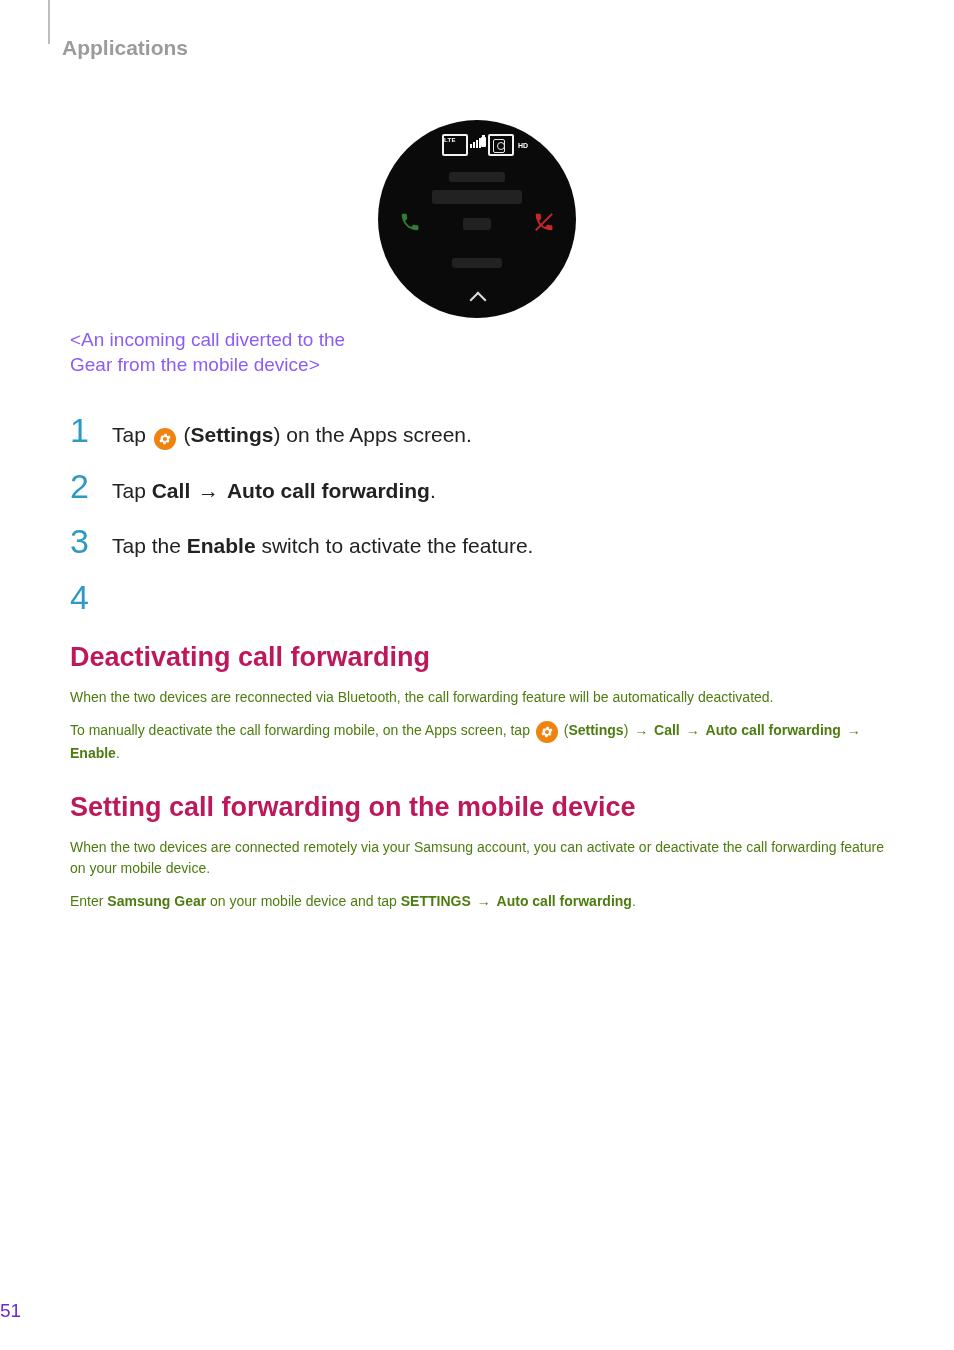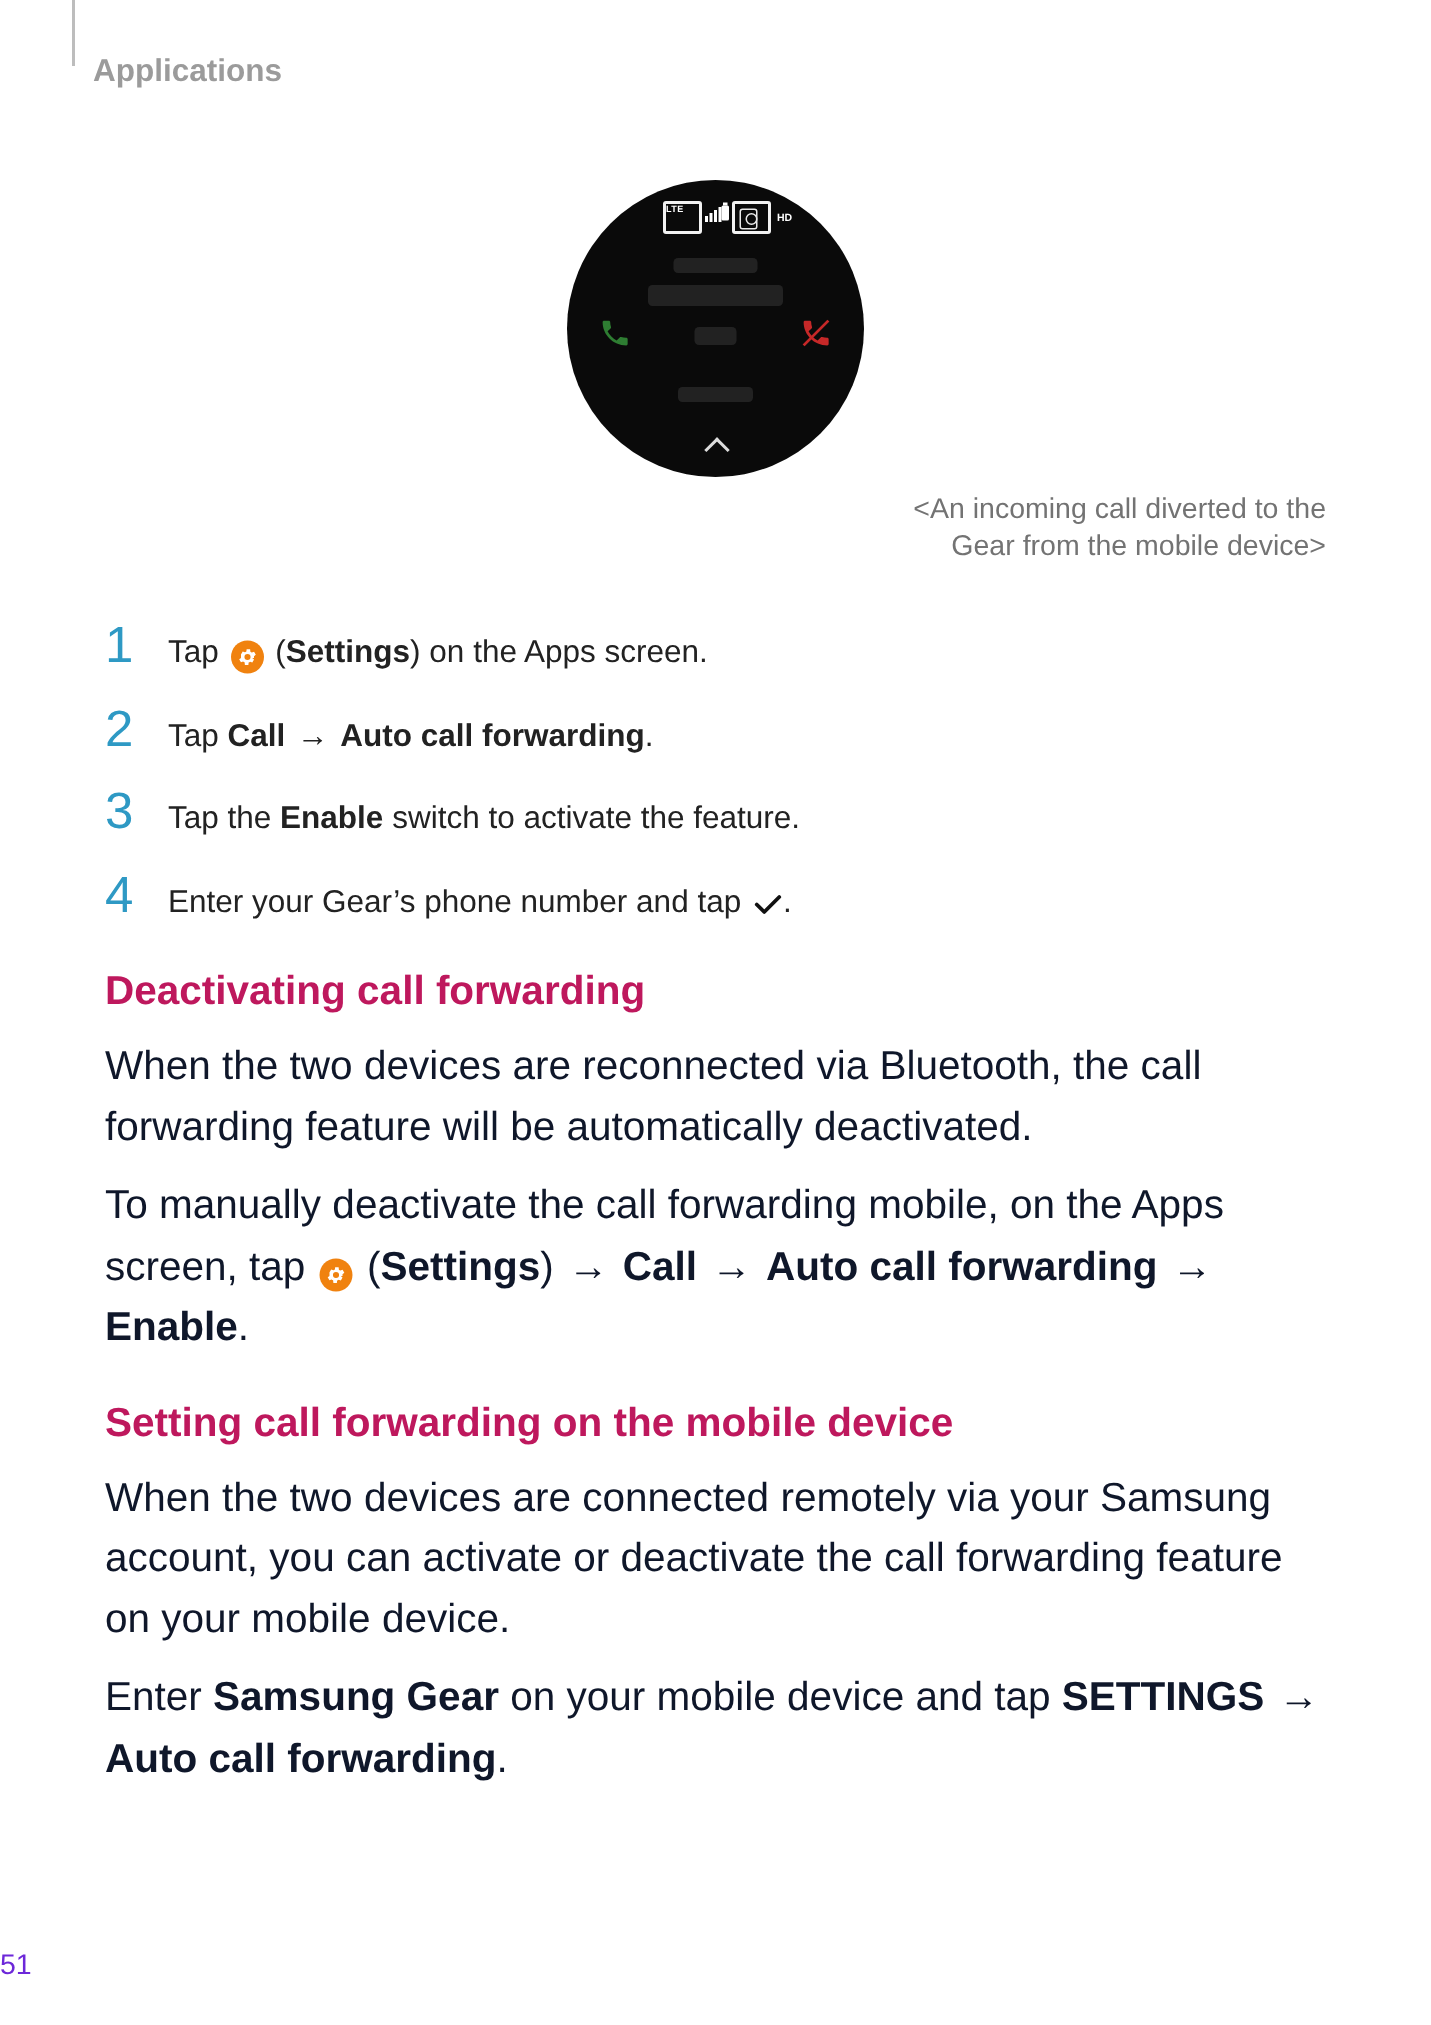--- a/index.html
+++ b/index.html
@@ -89,22 +89,22 @@
     width: 18px; height: 10px;
   }
   .chev-up::before {
     content: ""; position: absolute; inset: 0;
     border-left: 2px solid #ddd; border-top: 2px solid #ddd;
     transform: rotate(45deg);
     width: 10px; height: 10px; left: 4px; top: 2px;
   }
 
   .caption {
-    text-align: right;
-    color: #737373;
+    text-align: left;
+    color: #8b5cf6;
     font-size: 19px;
     line-height: 1.3;
     margin-top: 10px;
   }
 
   .steps { margin-top: 36px; }
   .step { display: flex; align-items: flex-start; gap: 18px; margin-bottom: 18px; }
   .step-num {
     font-size: 34px;
     color: #2e99c4;
@@ -132,24 +132,24 @@
   .check-inline svg path { stroke: #111; stroke-width: 3; fill: none; stroke-linecap: round; stroke-linejoin: round; }
 
   h2.section {
     font-size: 27px;
     font-weight: 700;
     color: #be185d;
     margin-top: 28px;
     margin-bottom: 14px;
   }
   p.body {
-    font-size: 27px;
+    font-size: 14px;
     line-height: 1.5;
     margin-bottom: 12px;
-    color: #0f172a;
+    color: #4d7c0f;
   }
   p.body b { font-weight: 700; }
 
   .arrow { margin: 0 2px; }
 
   .page-num {
     position: absolute;
     bottom: 28px;
     left: 0; right: 0;
     text-align: left;
@@ -229,25 +229,20 @@
 
     <div class="step">
       <div class="step-num">3</div>
       <div class="step-body">
         <span>Tap the </span><b>Enable</b><span> switch to activate the feature.</span>
       </div>
     </div>
 
     <div class="step">
       <div class="step-num">4</div>
-      <div class="step-body">
-        <span>Enter your Gear’s phone number and tap </span><span class="check-inline"><svg viewBox="0 0 24 16">
-              <path d="M3 8 L9 14 L21 2"></path>
-            </svg></span><span>.</span>
-      </div>
     </div>
 
   </div>
 
   <h2 class="section">Deactivating call forwarding</h2>
   <p class="body">When the two devices are reconnected via Bluetooth, the call forwarding feature will be automatically deactivated.</p>
   <p class="body">
     <span>To manually deactivate the call forwarding mobile, on the Apps screen, tap </span>
     <span class="gear-icon-disc">
       <svg viewBox="0 0 24 24">

